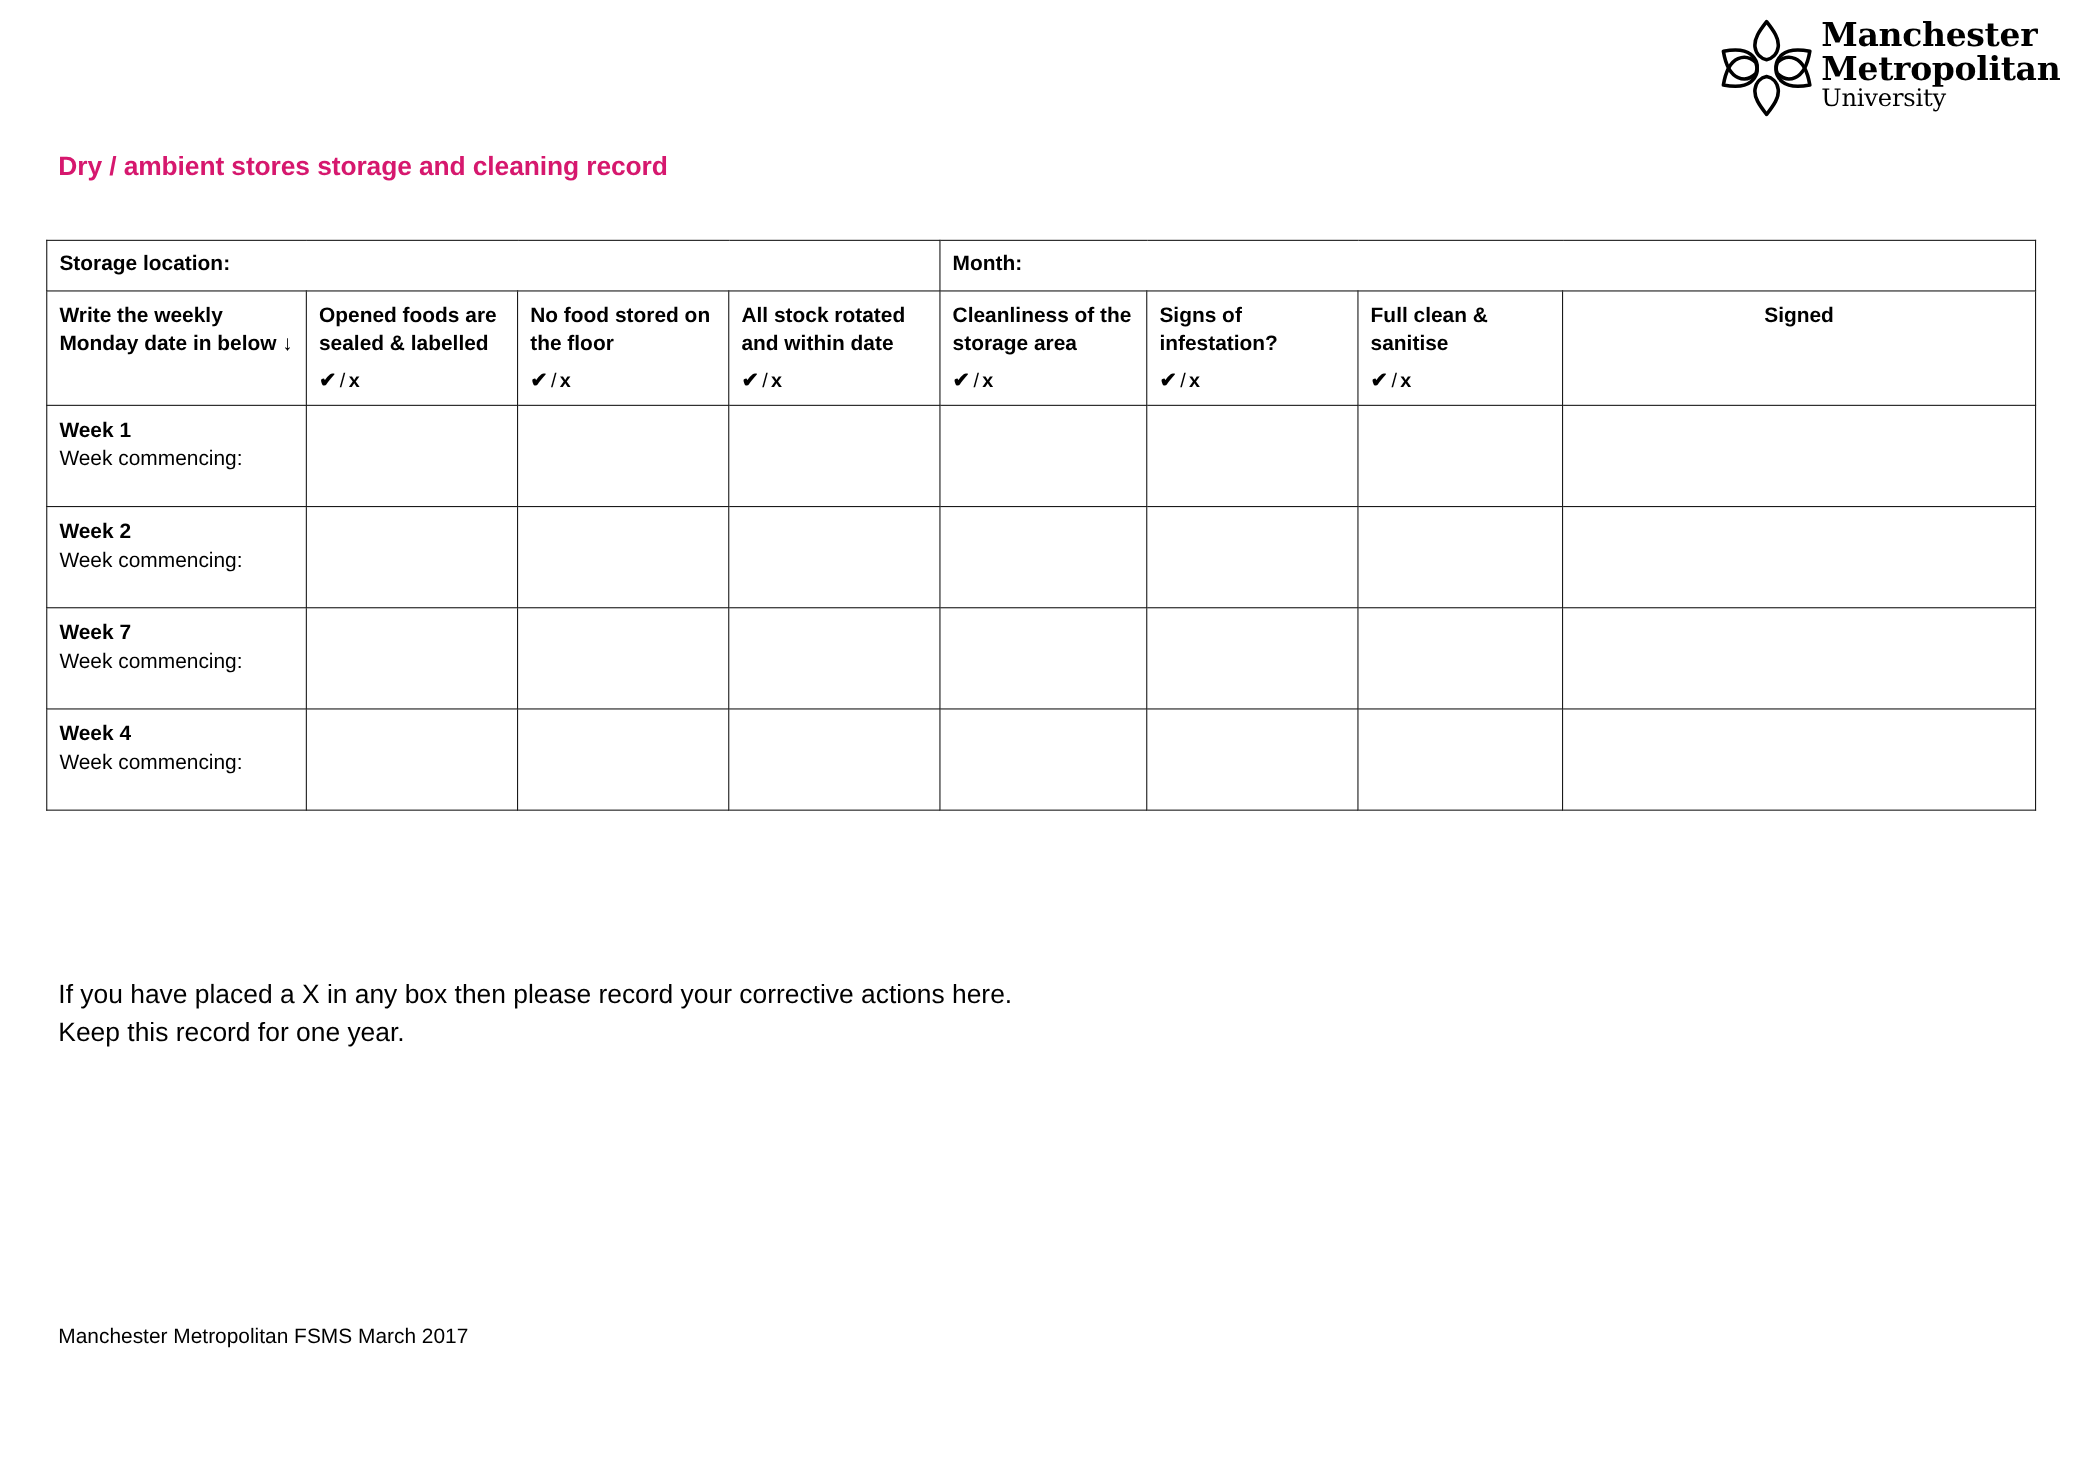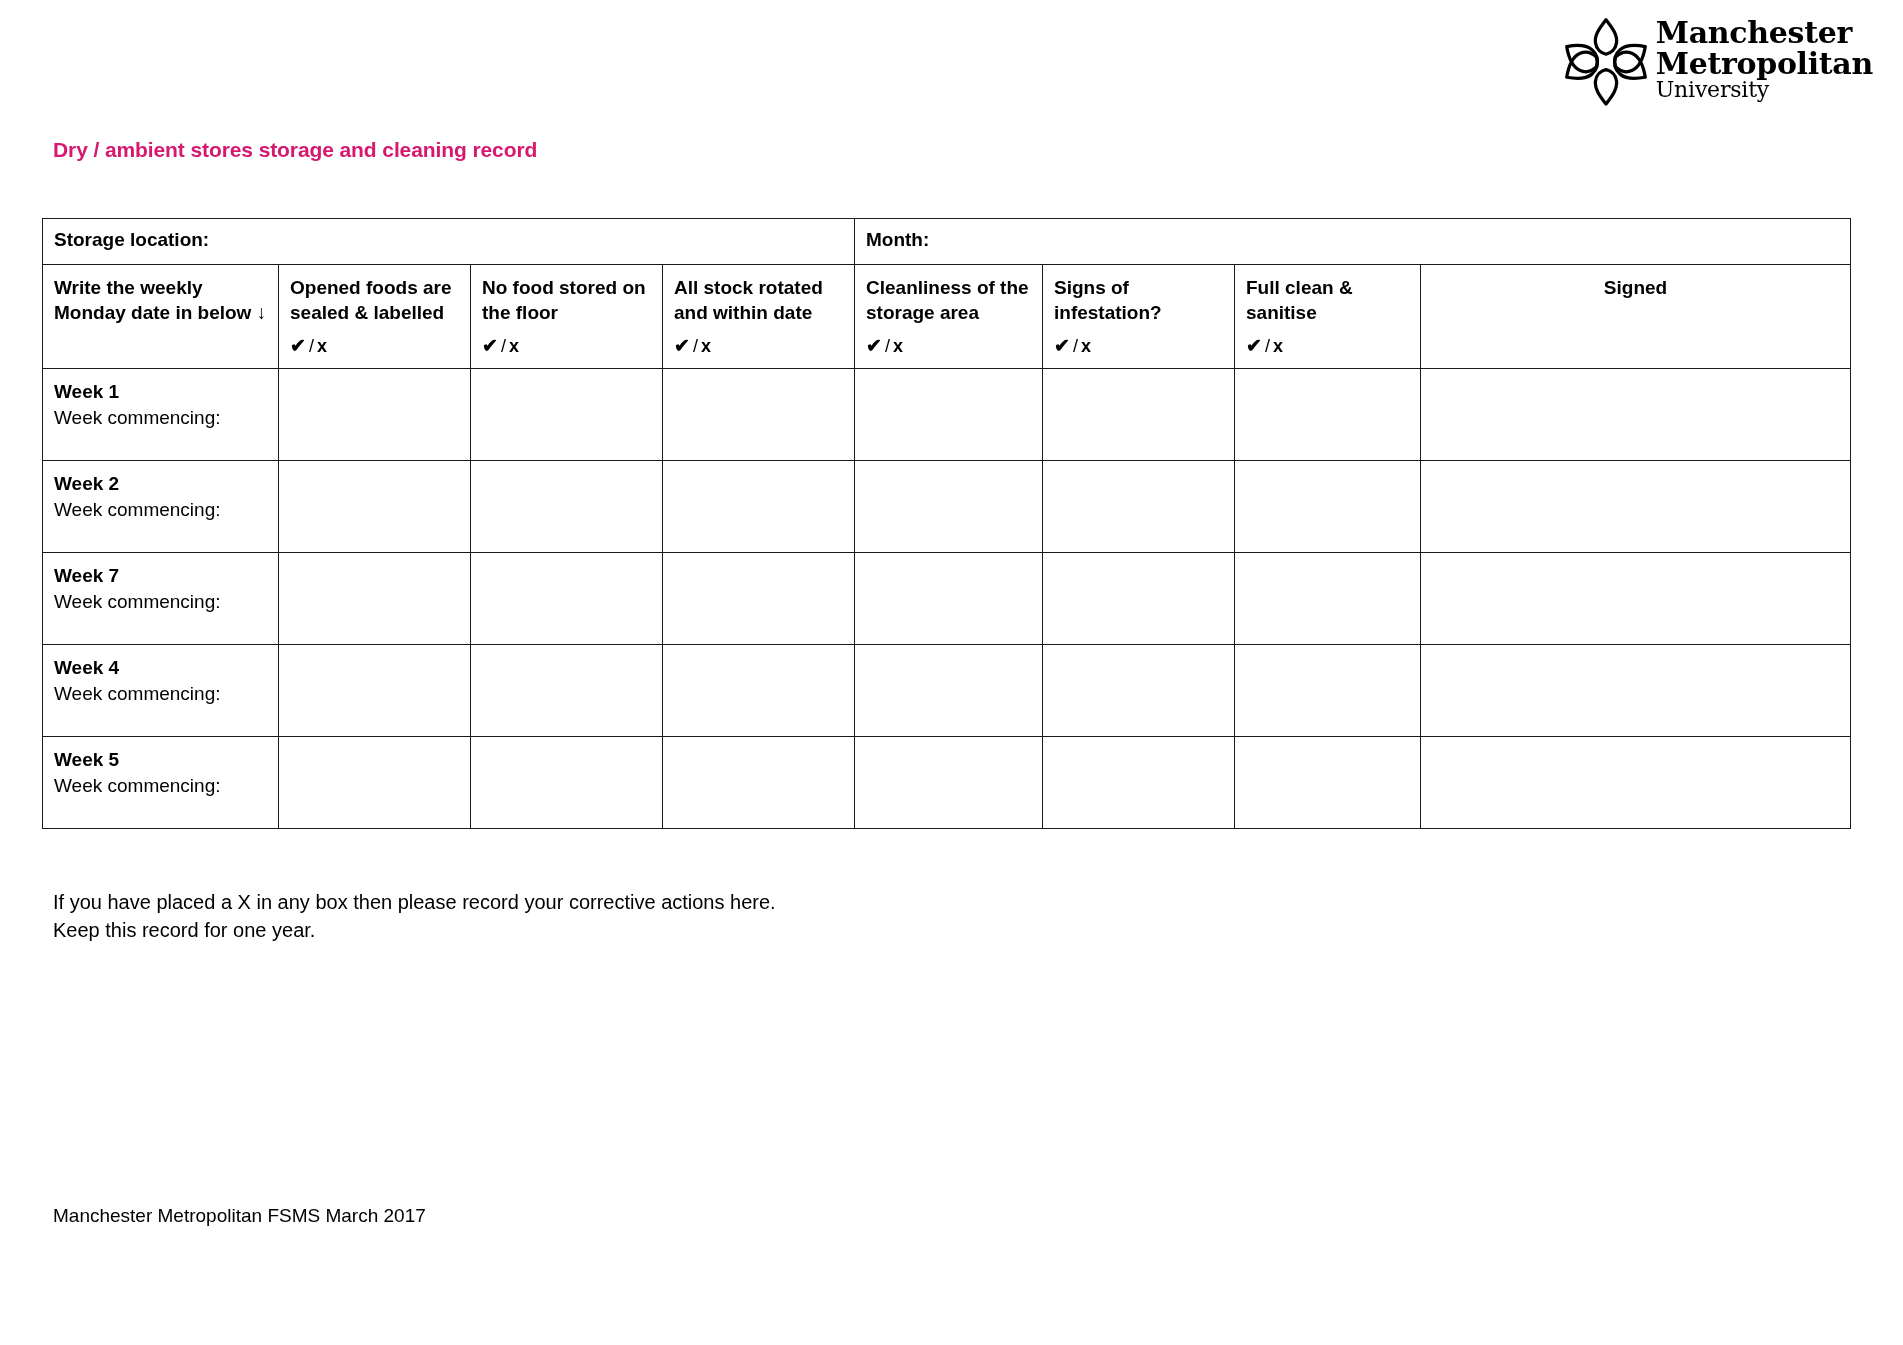--- a/index.html
+++ b/index.html
@@ -47,21 +47,21 @@
     font-weight: 400;
     letter-spacing: -0.2px;
     font-family: "DejaVu Serif", serif;
   }
 
   
   .doc-title {
     position: absolute;
     left: 53px;
     top: 138px;
-    font-size: 21px;
+    font-size: 24px;
     font-weight: 700;
     color: #d6186e;
     letter-spacing: -0.1px;
   }
 
   
   .record-table {
     position: absolute;
     left: 42px;
     top: 218px;
@@ -120,21 +120,21 @@
     display: block;
     font-weight: 400;
   }
   .entry-cell { height: 92px; }
 
   
   .notes {
     position: absolute;
     left: 53px;
     top: 888px;
-    font-size: 20px;
+    font-size: 24px;
     line-height: 1.42;
     font-weight: 400;
   }
   .notes span { display: block; }
 
   
   .footer {
     position: absolute;
     left: 53px;
     top: 1205px;
@@ -285,33 +285,20 @@
           <span class="week-commencing">Week commencing:</span>
         </td>
         <td class="entry-cell"></td>
         <td class="entry-cell"></td>
         <td class="entry-cell"></td>
         <td class="entry-cell"></td>
         <td class="entry-cell"></td>
         <td class="entry-cell"></td>
         <td class="entry-cell"></td>
       </tr>
-      <tr>
-        <td class="week-cell">
-          <span class="week-no">Week 5</span>
-          <span class="week-commencing">Week commencing:</span>
-        </td>
-        <td class="entry-cell"></td>
-        <td class="entry-cell"></td>
-        <td class="entry-cell"></td>
-        <td class="entry-cell"></td>
-        <td class="entry-cell"></td>
-        <td class="entry-cell"></td>
-        <td class="entry-cell"></td>
-      </tr>
     </tbody>
   </table>
 
   <div class="notes">
     <span>If you have placed a X in any box then please record your corrective actions here.</span>
     <span>Keep this record for one year.</span>
   </div>
 
   <div class="footer">Manchester Metropolitan FSMS March 2017</div>
 

